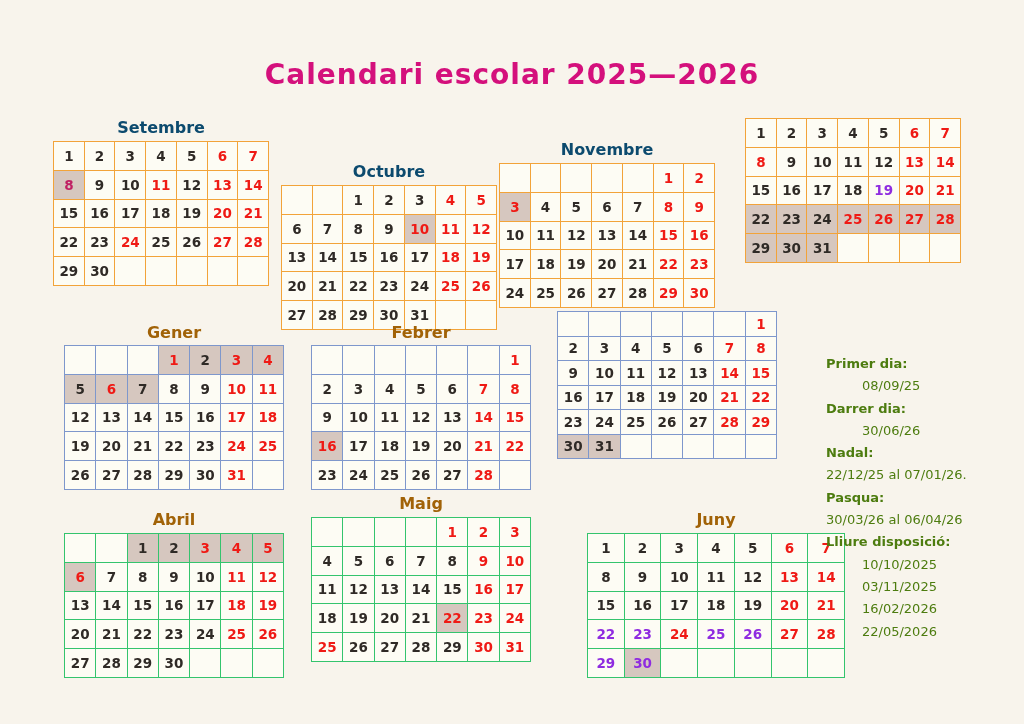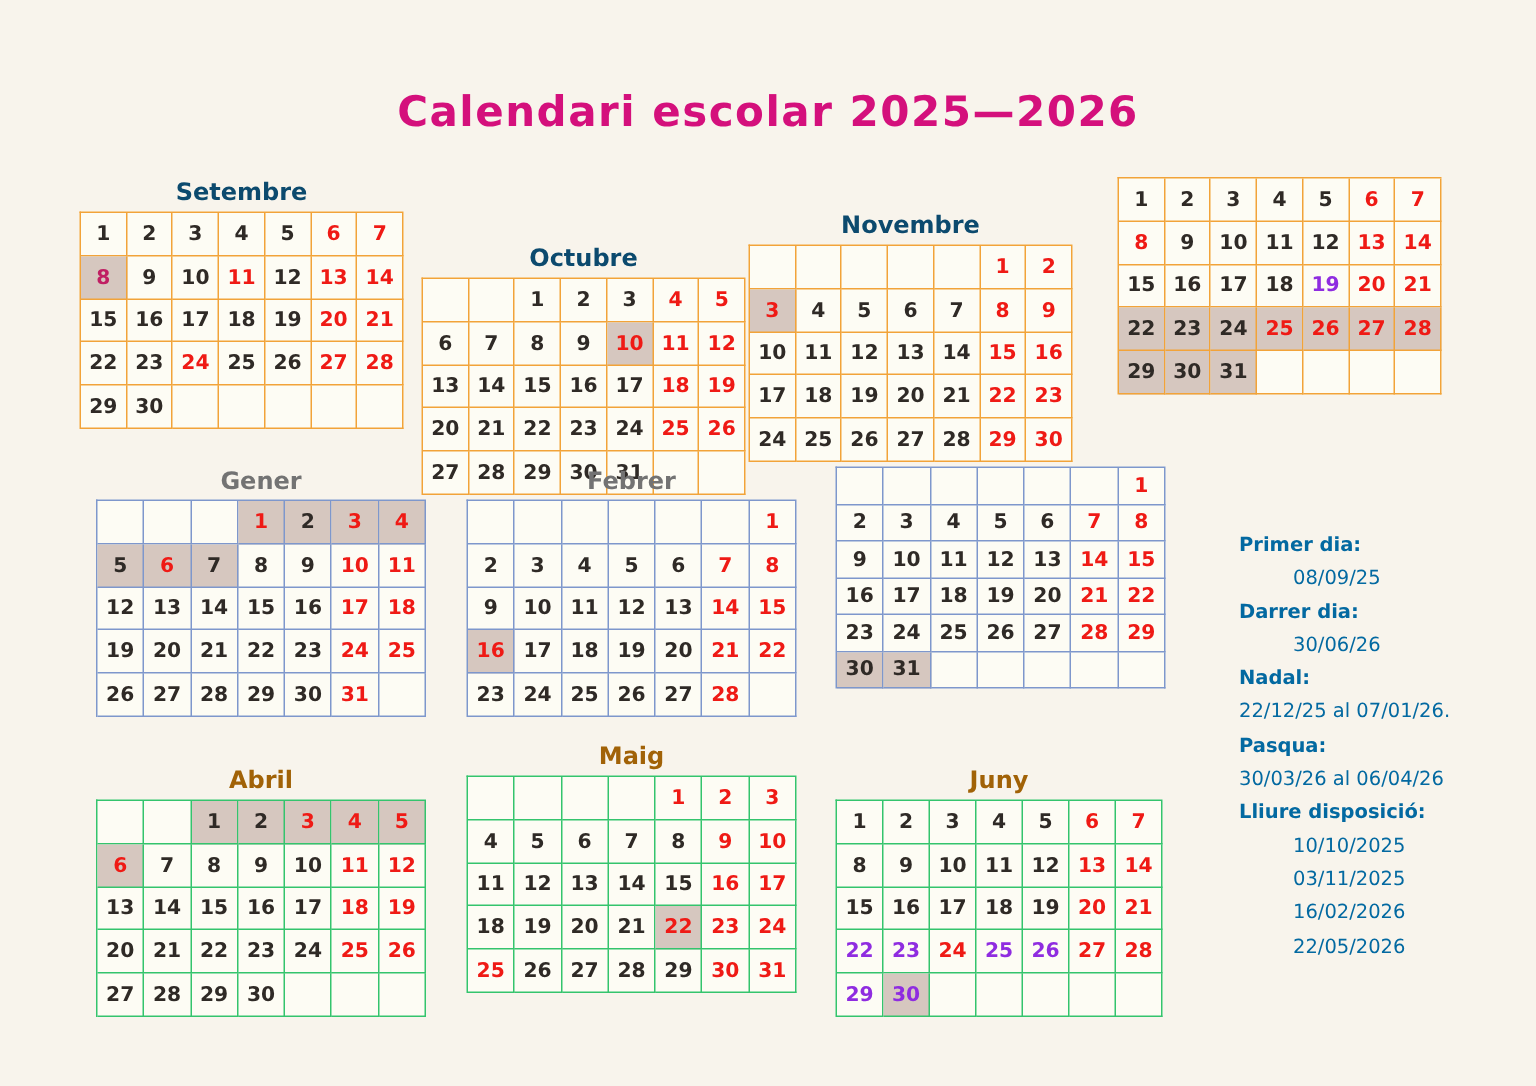--- a/index.html
+++ b/index.html
@@ -30,31 +30,31 @@
   .cell {
     border-right: 1.5px solid var(--bc); border-bottom: 1.5px solid var(--bc);
     height: var(--rh, 28.8px);
     display: flex; align-items: center; justify-content: center;
     font-size: 13.5px; font-weight: bold;
   }
   .compact { --rh: 24.5px; }
   .theme-orange { --bc: #f2a339; }
   .theme-orange .mname { color: #0c4a6e; }
   .theme-blue { --bc: #7e97cc; }
-  .theme-blue .mname { color: #737373; }
+  .theme-blue .mname { color: #a16207; margin-top: 12px; }
   .theme-green { --bc: #34c46d; }
   .theme-green .mname { color: #a16207; }
   .num-k { color: #2f2a26; }
   .num-r { color: #ef1a15; }
   .num-p { color: #8f2ce0; }
   .num-m { color: #c01f63; }
   .hl { background: #d6c7bf; }
   .legend {
     position: absolute; left: 826px; top: 353px; width: 190px;
-    font-size: 13px; line-height: 22.3px; color: #0369a1;
+    font-size: 13px; line-height: 22.3px; color: #4d7c0f;
   }
   .legend .lab { font-weight: bold; }
   .legend .val.ind { padding-left: 36px; }
 </style>
 </head>
 <body>
 
 <div class="page">
 
   <h1 class="title" style="color: rgb(212, 16, 124);">Calendari escolar 2025—2026</h1>
@@ -426,21 +426,21 @@
         <div class="cell num-r">25</div>
         <div class="cell num-k">26</div>
         <div class="cell num-k">27</div>
         <div class="cell num-k">28</div>
         <div class="cell num-k">29</div>
         <div class="cell num-r">30</div>
         <div class="cell num-r">31</div>
       </div>
   </section>
 
-  <section class="month theme-green" style="left:557px; top:510px; width:218px;">
+  <section class="month theme-green" style="left:587px; top:510px; width:258px;">
     <h2 class="mname">Juny</h2>
     <div class="grid">
         <div class="cell num-k">1</div>
         <div class="cell num-k">2</div>
         <div class="cell num-k">3</div>
         <div class="cell num-k">4</div>
         <div class="cell num-k">5</div>
         <div class="cell num-r">6</div>
         <div class="cell num-r">7</div>
         <div class="cell num-k">8</div>

